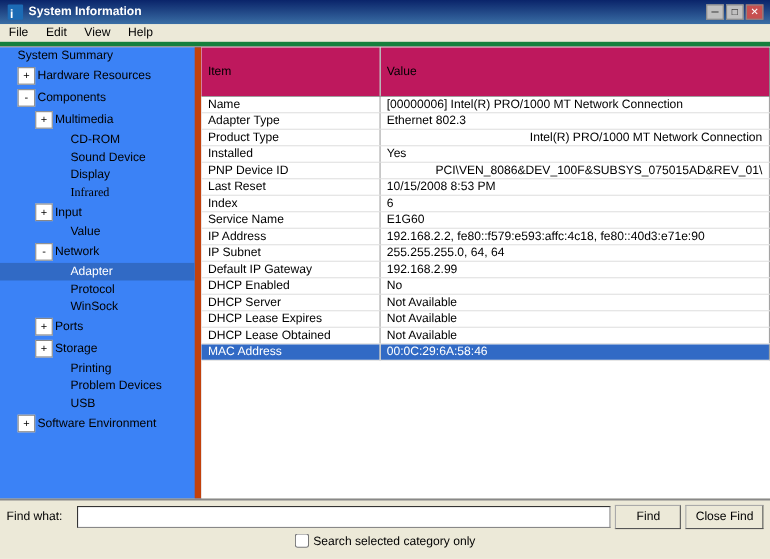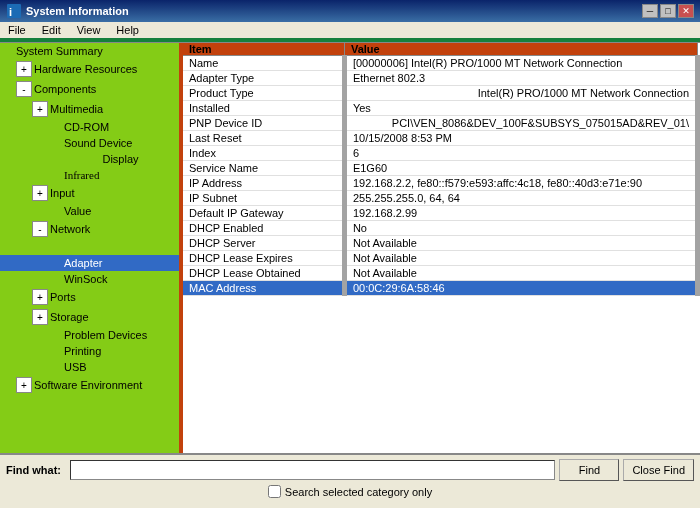--- a/index.html
+++ b/index.html
@@ -72,35 +72,34 @@
     .main-content {
       display: flex;
       height: calc(508px - 22px - 20px - 55px);
       border-top: 1px solid #888;
     }
 
     
     .tree-panel {
       width: 183px;
       min-width: 183px;
-      background: #84cc16;
-      border-right: 4px solid #c2410c;
+      background: #3b82f6;
+      border-right: 6px solid #c2410c;
       overflow-y: auto;
       overflow-x: hidden;
     }
 
     .tree-item {
       padding: 1px 0;
       cursor: pointer;
       white-space: nowrap;
     }
     .tree-item.selected {
       background: #316ac5;
       color: white;
-      margin-top: 16px;
     }
 
     .tree-node {
       display: flex;
       align-items: center;
       padding: 1px 2px;
     }
     .tree-expander {
       width: 16px;
       height: 16px;
@@ -131,33 +130,33 @@
       display: flex;
       flex-direction: column;
     }
 
     .data-table {
       width: 100%;
       border-collapse: collapse;
       font-size: 11px;
     }
     .data-table th {
-      background: #c2410c;
+      background: #be185d;
       border-bottom: 1px solid #888;
       border-right: 1px solid #888;
-      padding: 0 6px;
+      padding: 16px 6px;
       text-align: left;
-      font-weight: bold;
+      font-weight: normal;
       position: sticky;
       top: 0;
     }
     .data-table td {
       padding: 1px 6px;
       border-bottom: 1px solid #e0e0e0;
-      border-right: 5px solid #a3a3a3;
+      border-right: 1px solid #a3a3a3;
       white-space: nowrap;
       overflow: hidden;
       text-overflow: ellipsis;
       max-width: 350px;
     }
     .data-table tr.highlighted td {
       background: #316ac5;
       color: white;
     }
     .table-scroll {
@@ -178,21 +177,20 @@
     }
     .find-row {
       display: flex;
       align-items: center;
       gap: 4px;
       margin-bottom: 4px;
     }
     .find-label {
       font-size: 11px;
       min-width: 60px;
-      font-weight: bold;
     }
     .find-input {
       flex: 1;
       height: 20px;
       border: 1px inset #888;
       background: white;
       font-size: 11px;
       padding: 1px 3px;
     }
     .find-btn {
@@ -277,21 +275,21 @@
           <span class="tree-label">CD-ROM</span>
         </div>
       </div>
       <div class="tree-item">
         <div class="tree-node" style="padding-left: 48px;">
           <span class="tree-spacer"></span>
           <span class="tree-label">Sound Device</span>
         </div>
       </div>
       <div class="tree-item">
-        <div class="tree-node" style="padding-left: 48px; justify-content: center;">
+        <div class="tree-node" style="padding-left: 48px;">
           <span class="tree-spacer"></span>
           <span class="tree-label">Display</span>
         </div>
       </div>
       <div class="tree-item">
         <div class="tree-node" style="padding-left: 48px; font-family: Liberation Serif, serif;">
           <span class="tree-spacer"></span>
           <span class="tree-label">Infrared</span>
         </div>
       </div>
@@ -315,45 +313,51 @@
       </div>
       <div class="tree-item selected">
         <div class="tree-node" style="padding-left: 48px;">
           <span class="tree-spacer"></span>
           <span class="tree-label">Adapter</span>
         </div>
       </div>
       <div class="tree-item">
         <div class="tree-node" style="padding-left: 48px;">
           <span class="tree-spacer"></span>
+          <span class="tree-label">Protocol</span>
+        </div>
+      </div>
+      <div class="tree-item">
+        <div class="tree-node" style="padding-left: 48px;">
+          <span class="tree-spacer"></span>
           <span class="tree-label">WinSock</span>
         </div>
       </div>
       <div class="tree-item">
         <div class="tree-node" style="padding-left: 32px;">
           <span class="tree-expander">+</span>
           <span class="tree-label">Ports</span>
         </div>
       </div>
       <div class="tree-item">
         <div class="tree-node" style="padding-left: 32px;">
           <span class="tree-expander">+</span>
           <span class="tree-label">Storage</span>
         </div>
       </div>
       <div class="tree-item">
         <div class="tree-node" style="padding-left: 48px;">
           <span class="tree-spacer"></span>
+          <span class="tree-label">Printing</span>
+        </div>
+      </div>
+      <div class="tree-item">
+        <div class="tree-node" style="padding-left: 48px;">
+          <span class="tree-spacer"></span>
           <span class="tree-label">Problem Devices</span>
-        </div>
-      </div>
-      <div class="tree-item">
-        <div class="tree-node" style="padding-left: 48px;">
-          <span class="tree-spacer"></span>
-          <span class="tree-label">Printing</span>
         </div>
       </div>
       <div class="tree-item">
         <div class="tree-node" style="padding-left: 48px;">
           <span class="tree-spacer"></span>
           <span class="tree-label">USB</span>
         </div>
       </div>
       <div class="tree-item">
         <div class="tree-node" style="padding-left: 16px;">

